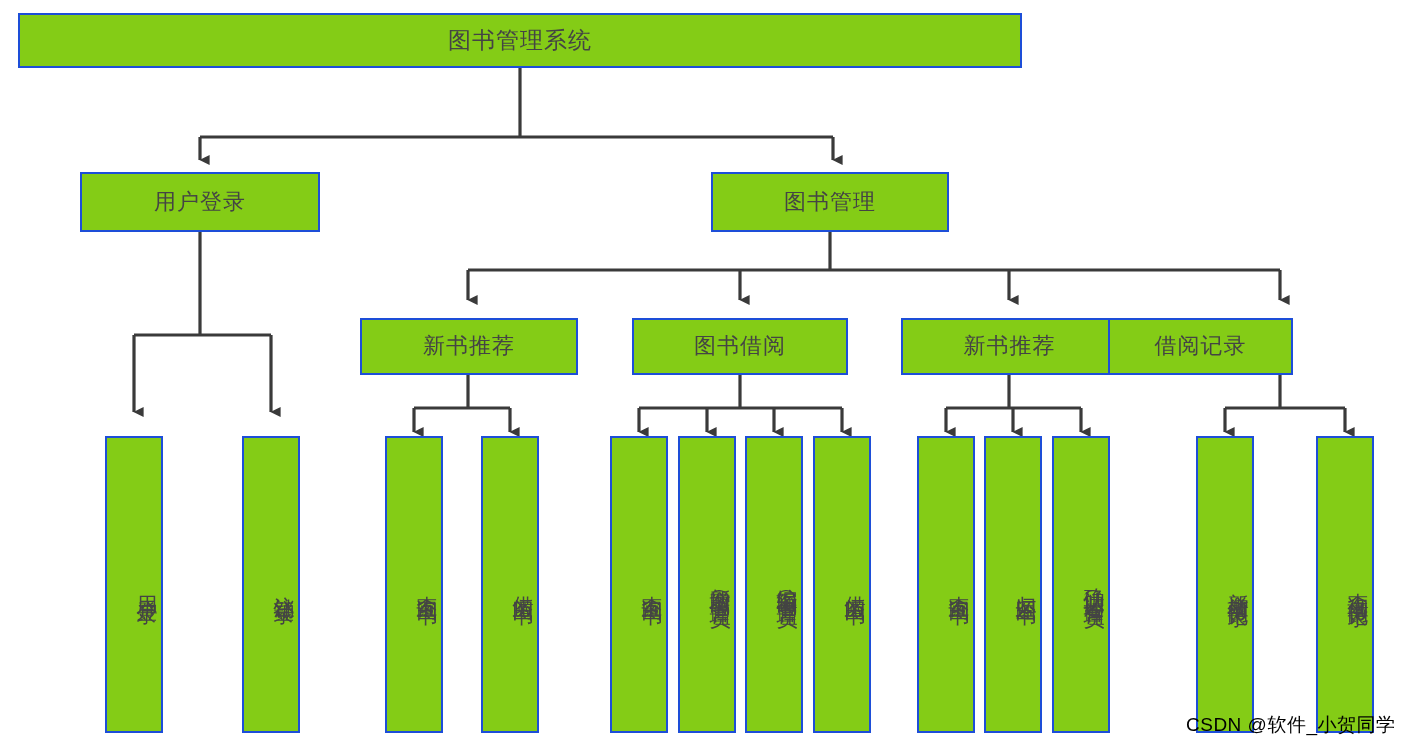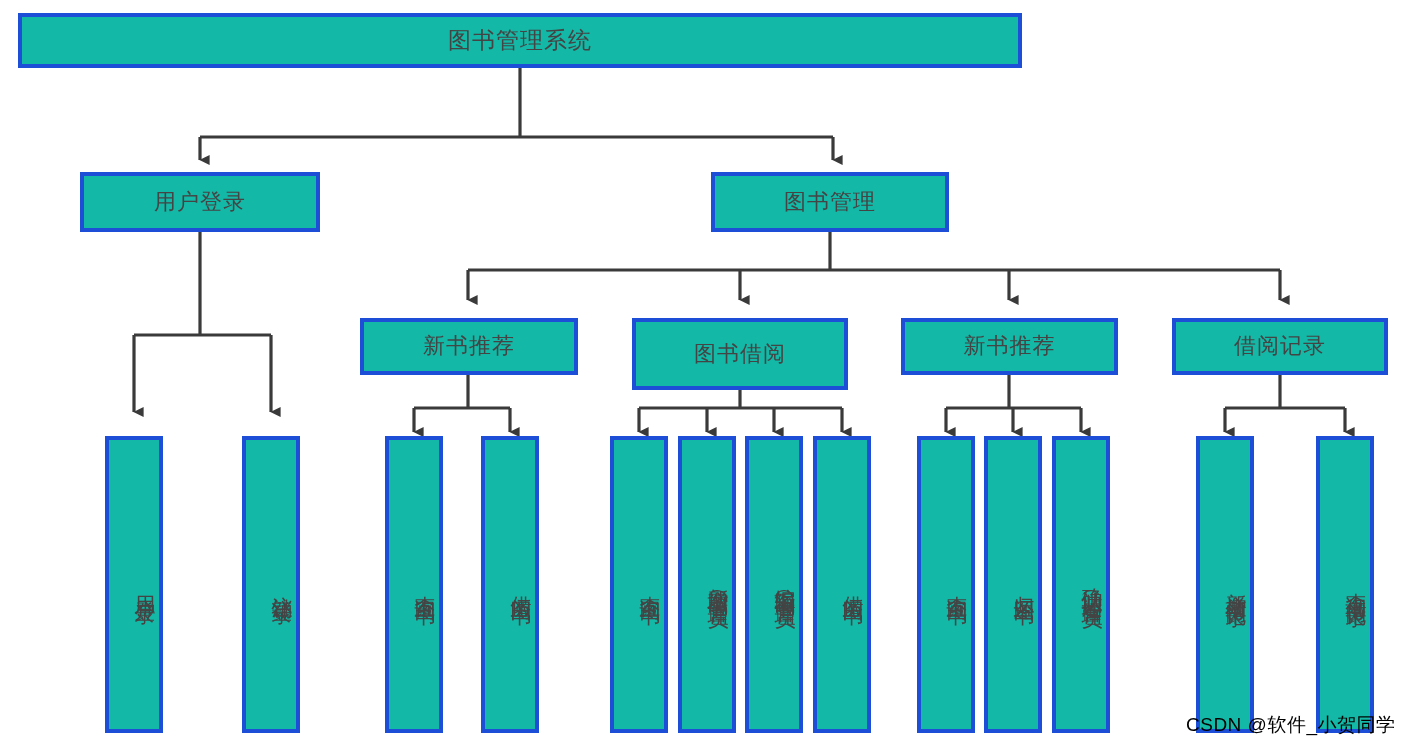--- a/index.html
+++ b/index.html
@@ -22,22 +22,22 @@
     position: absolute;
     left: 0;
     top: 0;
     width: 1405px;
     height: 747px;
     pointer-events: none;
   }
   .node {
     position: absolute;
     box-sizing: border-box;
-    background: #14b8a6;
-    border: 4px solid #1d4ed8;
+    background: #84cc16;
+    border: 2px solid #1d4ed8;
     display: flex;
     align-items: center;
     justify-content: center;
     color: #444444;
     z-index: 2;
   }
   .node.horiz {
     font-size: 22px;
     letter-spacing: 1px;
     line-height: 1.2;
@@ -132,27 +132,27 @@
   <div class="node horiz" style="left:80px; top:172px; width:240px; height:60px;">
     <span>用户登录</span>
   </div>
   <div class="node horiz" style="left:711px; top:172px; width:238px; height:60px;">
     <span>图书管理</span>
   </div>
 
   <div class="node horiz" style="left:360px; top:318px; width:218px; height:57px;">
     <span>新书推荐</span>
   </div>
-  <div class="node horiz" style="left:632px; top:318px; width:216px; height:72px;">
+  <div class="node horiz" style="left:632px; top:318px; width:216px; height:57px;">
     <span>图书借阅</span>
   </div>
   <div class="node horiz" style="left:901px; top:318px; width:217px; height:57px;">
     <span>新书推荐</span>
   </div>
-  <div class="node horiz" style="left:1172px; top:318px; width:216px; height:57px;">
+  <div class="node horiz" style="left:1108px; top:318px; width:185px; height:57px;">
     <span>借阅记录</span>
   </div>
 
   <div class="node vert" style="left:105px; top:436px; width:58px; height:297px;">
     <span class="vlabel">用户登录</span>
   </div>
   <div class="node vert" style="left:242px; top:436px; width:58px; height:297px;">
     <span class="vlabel">注销登录</span>
   </div>
 

